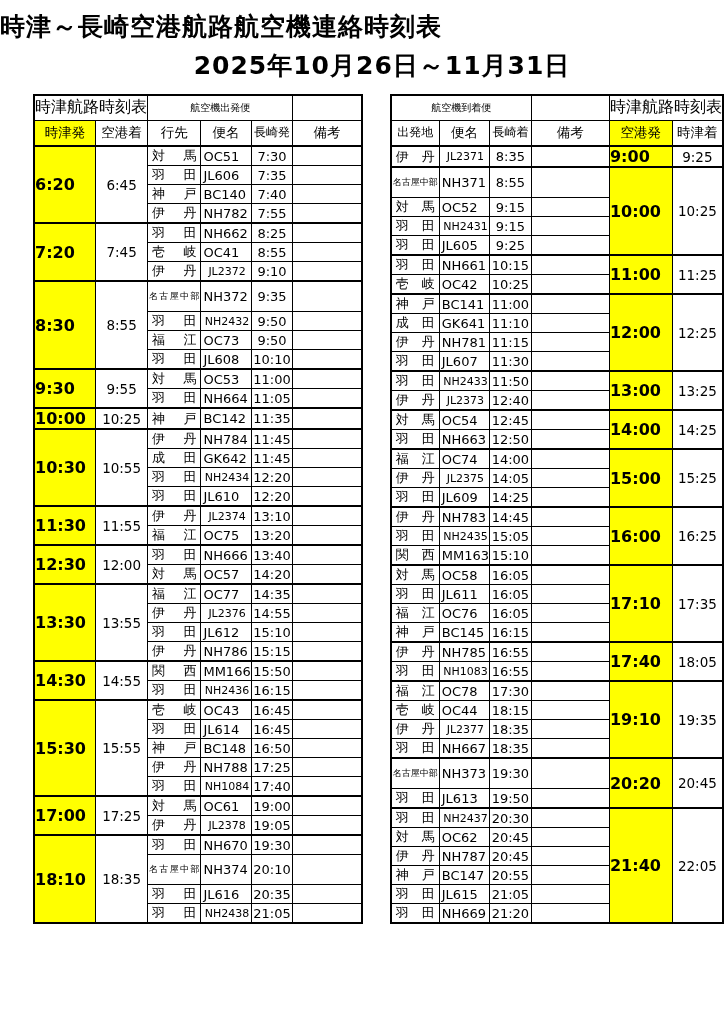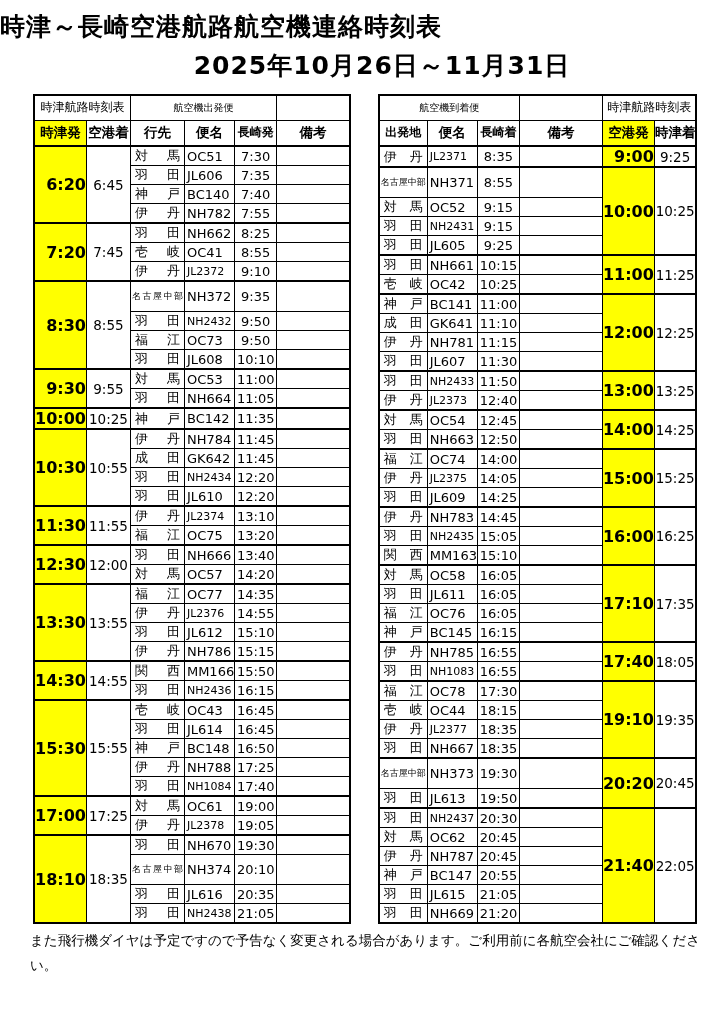--- a/index.html
+++ b/index.html
@@ -9,37 +9,37 @@
 
   .page-title { text-align:left; font-size:25px; font-weight:600; margin-top:10px; letter-spacing:1px; }
   .page-subtitle { text-align:center; font-size:25px; font-weight:600; margin-top:6px; letter-spacing:1px;padding-left:40px; }
 
   .tables-wrap { display:flex; margin:12px 0 0 33px; gap:27px; align-items:flex-start; }
 
   table { border-collapse:collapse; table-layout:fixed; border:2px solid #000; }
   th, td { border:1px solid #000; overflow:hidden; white-space:nowrap; }
 
   th.ht { height:25px; font-size:10px; font-weight:500; text-align:center; }
-  th.ht.ht-small { font-size:12px;margin-top:36px; }
-  th.hc { height:26px; font-size:13.5px; font-weight:700; text-align:center; }
+  th.ht.ht-small { font-size:16px;margin-top:36px; }
+  th.hc { height:26px; font-size:13.5px; font-weight:400; text-align:center; }
   th.hc.hs { font-size:12px; }
 
   tbody td { height:19px; font-size:13px; }
   tr.group-start td { border-top:2px solid #000; }
   td.flt { border-top:1px solid #8a8a8a; }
   tr.group-start td.flt { border-top:2px solid #000; }
 
-  td.ferry-dep { text-align:right; font-weight:bold; font-size:16px; }
+  td.ferry-dep { text-align:left; font-weight:bold; font-size:16px; }
   td.ferry-arr { text-align:center; font-size:13.5px; }
   .yellow { background:#ffff00; }
 
   td.dest { text-align:justify; text-align-last:justify; padding:0 4px; }
   td.dest.dest-sm { font-size:9px; padding:8px 1px; }
   td.code { text-align:left; padding-left:2px; }
-  td.code.code-sm { font-size:11px; }
+  td.code.code-sm { font-size:11px;text-align:center; }
   td.time { text-align:center; }
   td.biko { }
 
   .notes { margin:4px 0 0 30px; font-size:13.5px; line-height:25px; }
 </style>
 </head>
 <body>
 
 <div class="page-title">時津～長崎空港航路航空機連絡時刻表</div>
 <div class="page-subtitle">2025年10月26日～11月31日</div>
@@ -615,14 +615,13 @@
           <td class="flt dest">羽田</td>
           <td class="flt code">NH669</td>
           <td class="flt time">21:20</td>
           <td class="flt biko"></td>
         </tr>
       </tbody>
     </table>
 </div>
 
 <div class="notes">
-  <div>また飛行機ダイヤは予定ですので予告なく変更される場合があります。ご利用前に各航空会社にご確認ください。</div>
 </div>
 
 </body></html>

